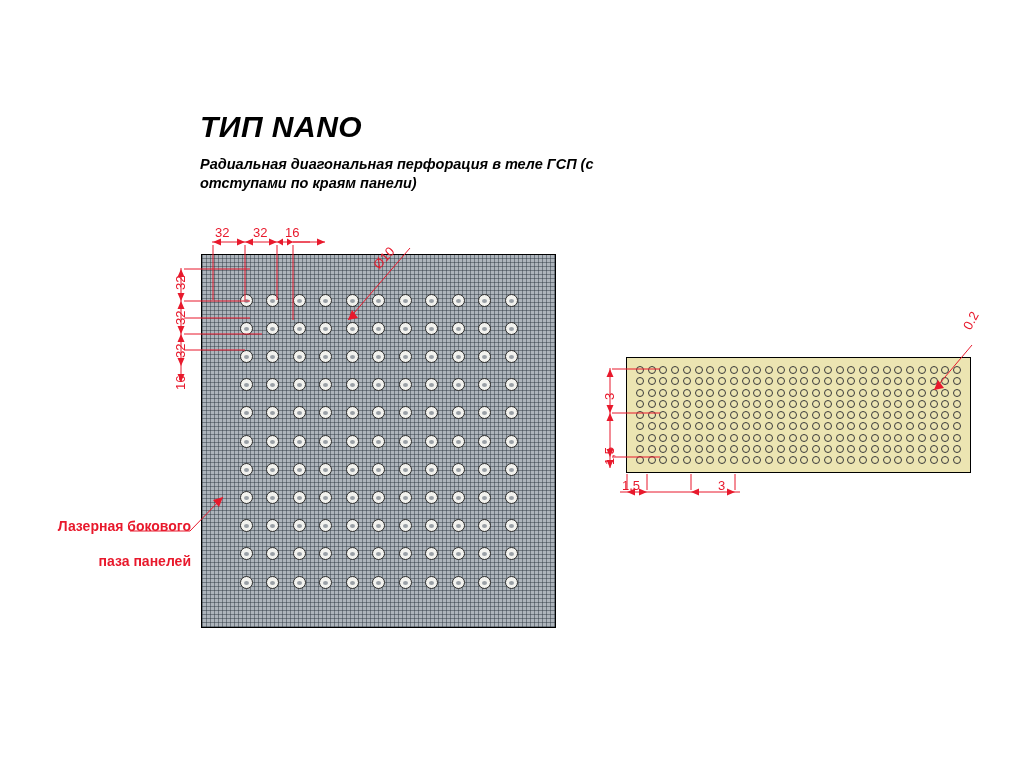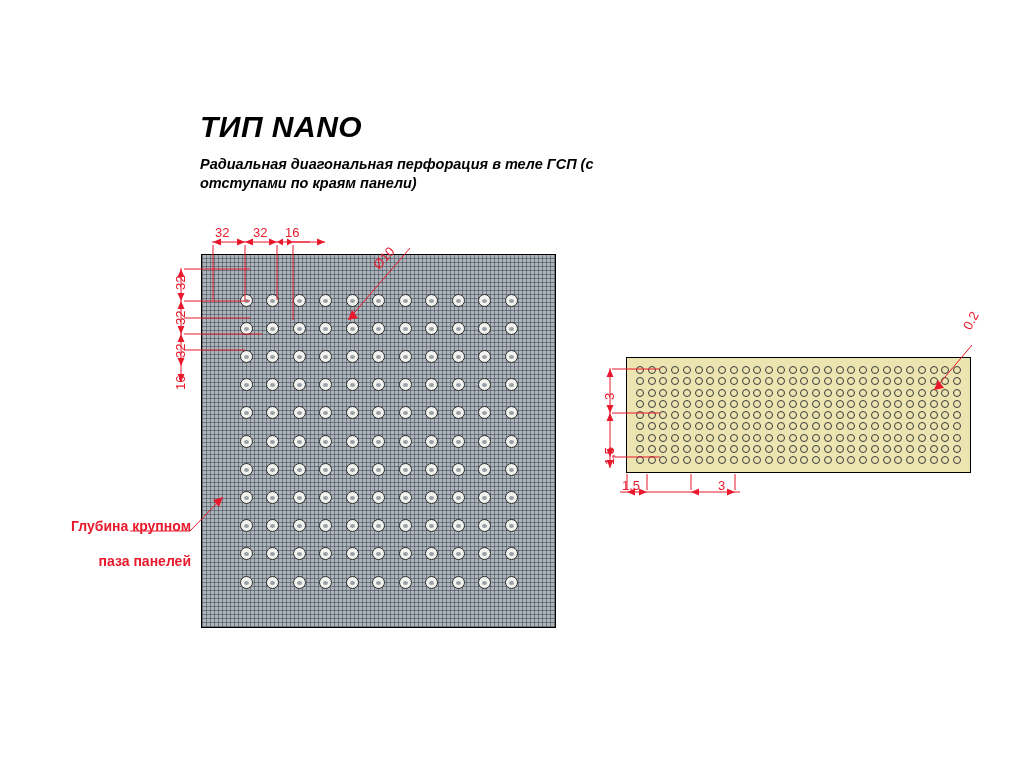--- a/index.html
+++ b/index.html
@@ -834,21 +834,21 @@
   <div class="abs redtext" style="left:253px;top:225px;">32</div>
   <div class="abs redtext" style="left:285px;top:225px;">16</div>
 
   <div class="abs redtext rot90" style="left:173px;top:290px;">32</div>
   <div class="abs redtext rot90" style="left:173px;top:325px;">32</div>
   <div class="abs redtext rot90" style="left:173px;top:358px;">32</div>
   <div class="abs redtext rot90" style="left:173px;top:390px;">16</div>
 
   <div class="abs redtext" style="left:370px;top:262px;transform:rotate(-48deg);transform-origin:left top;">Ø10</div>
 
-  <div class="abs redlabel" style="left:26px;top:517px;width:165px;">Глубина крупном</div>
+  <div class="abs redlabel" style="left:26px;top:517px;width:165px;">Лазерная бокового</div>
   <div class="abs redlabel" style="left:26px;top:552px;width:165px;">паза панелей</div>
 
   <div class="abs redtext rot90" style="left:602px;top:400px;">3</div>
   <div class="abs redtext rot90" style="left:602px;top:465px;">1,5</div>
   <div class="abs redtext" style="left:622px;top:478px;">1,5</div>
   <div class="abs redtext" style="left:718px;top:478px;">3</div>
   <div class="abs redtext" style="left:960px;top:325px;transform:rotate(-62deg);transform-origin:left top;">0.2</div>
 
 </div>
 

